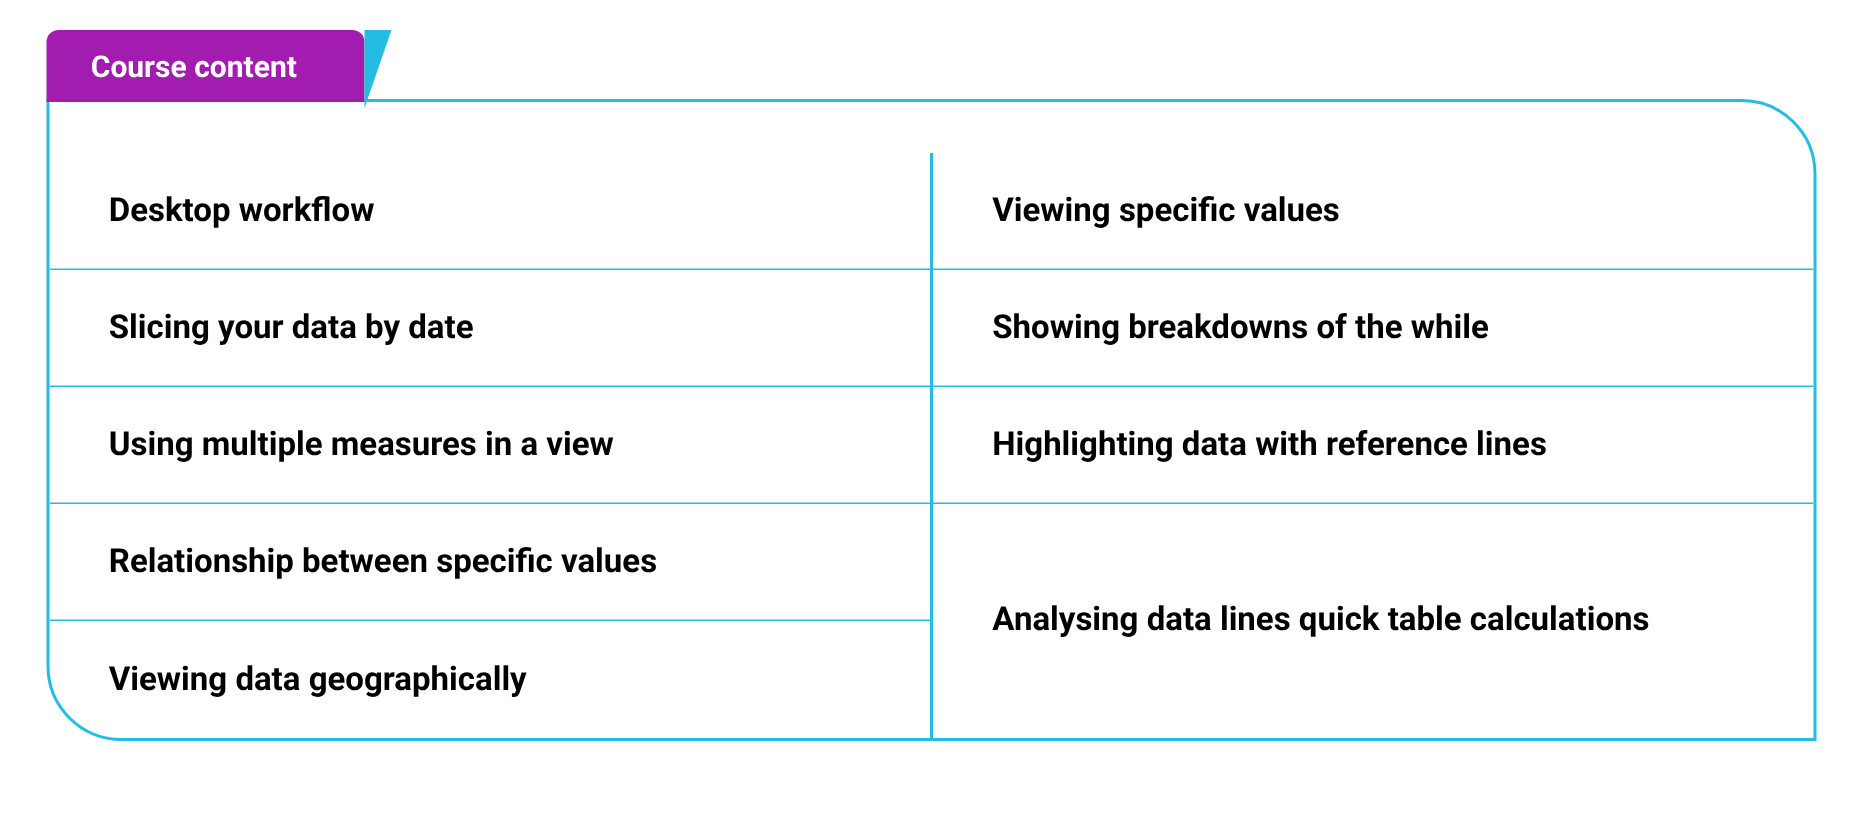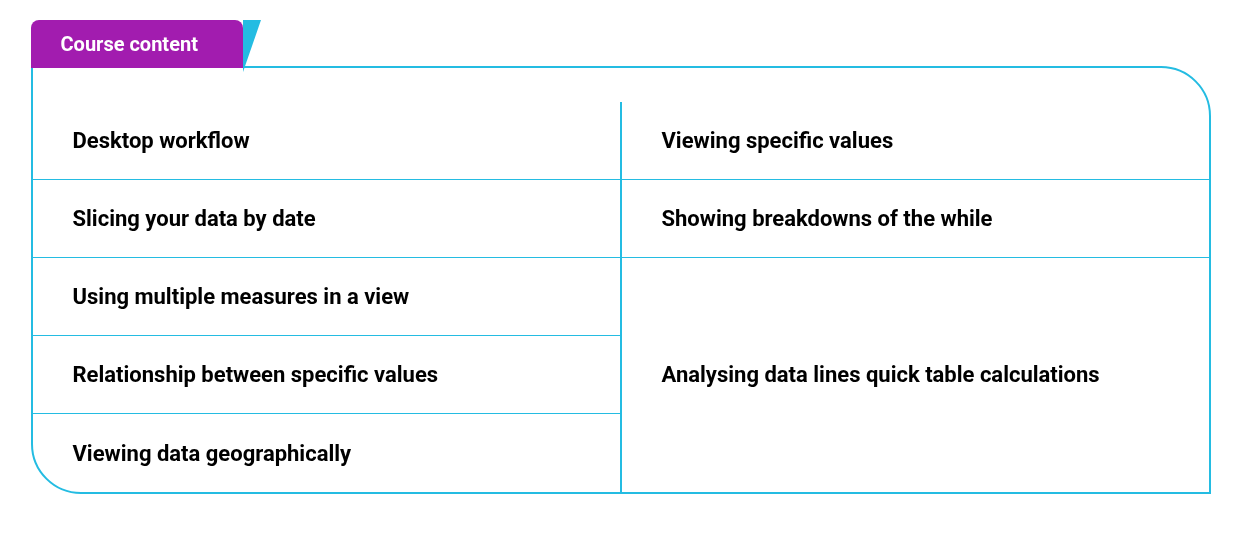--- a/index.html
+++ b/index.html
@@ -100,18 +100,21 @@
           <span>Viewing data geographically</span>
         </div>
     </div>
     <div class="column">
       <div class="cell">
           <span>Viewing specific values</span>
         </div>
       <div class="cell">
           <span>Showing breakdowns of the while</span>
         </div>
+      <div class="cell">
+          <span>Highlighting data with reference lines</span>
+        </div>
       <div class="cell tall">
           <span>Analysing data lines quick table calculations</span>
         </div>
     </div>
   </div>
 </div>
 
 </body></html>

